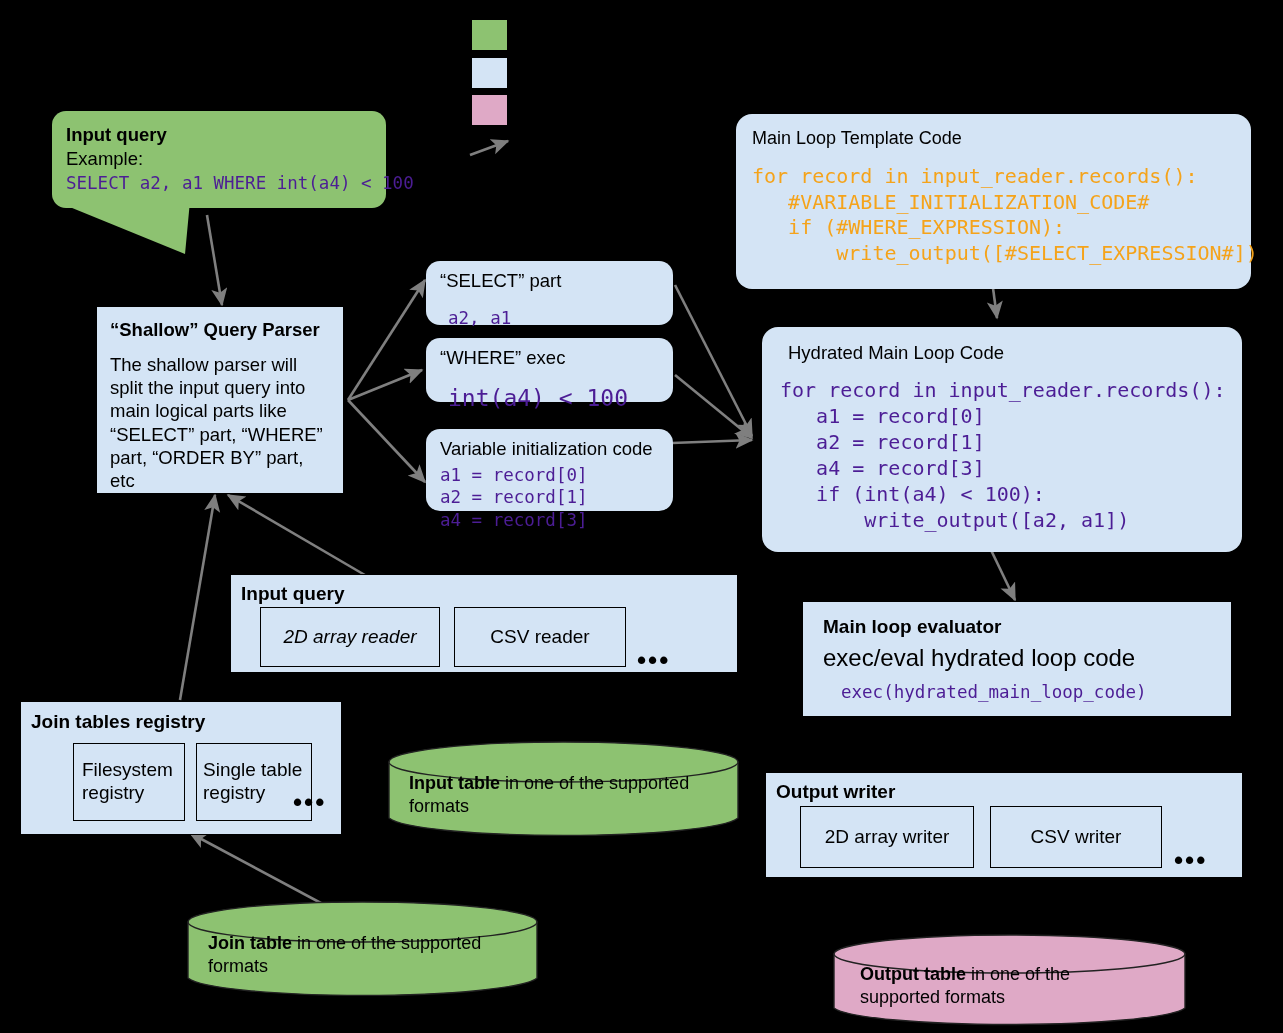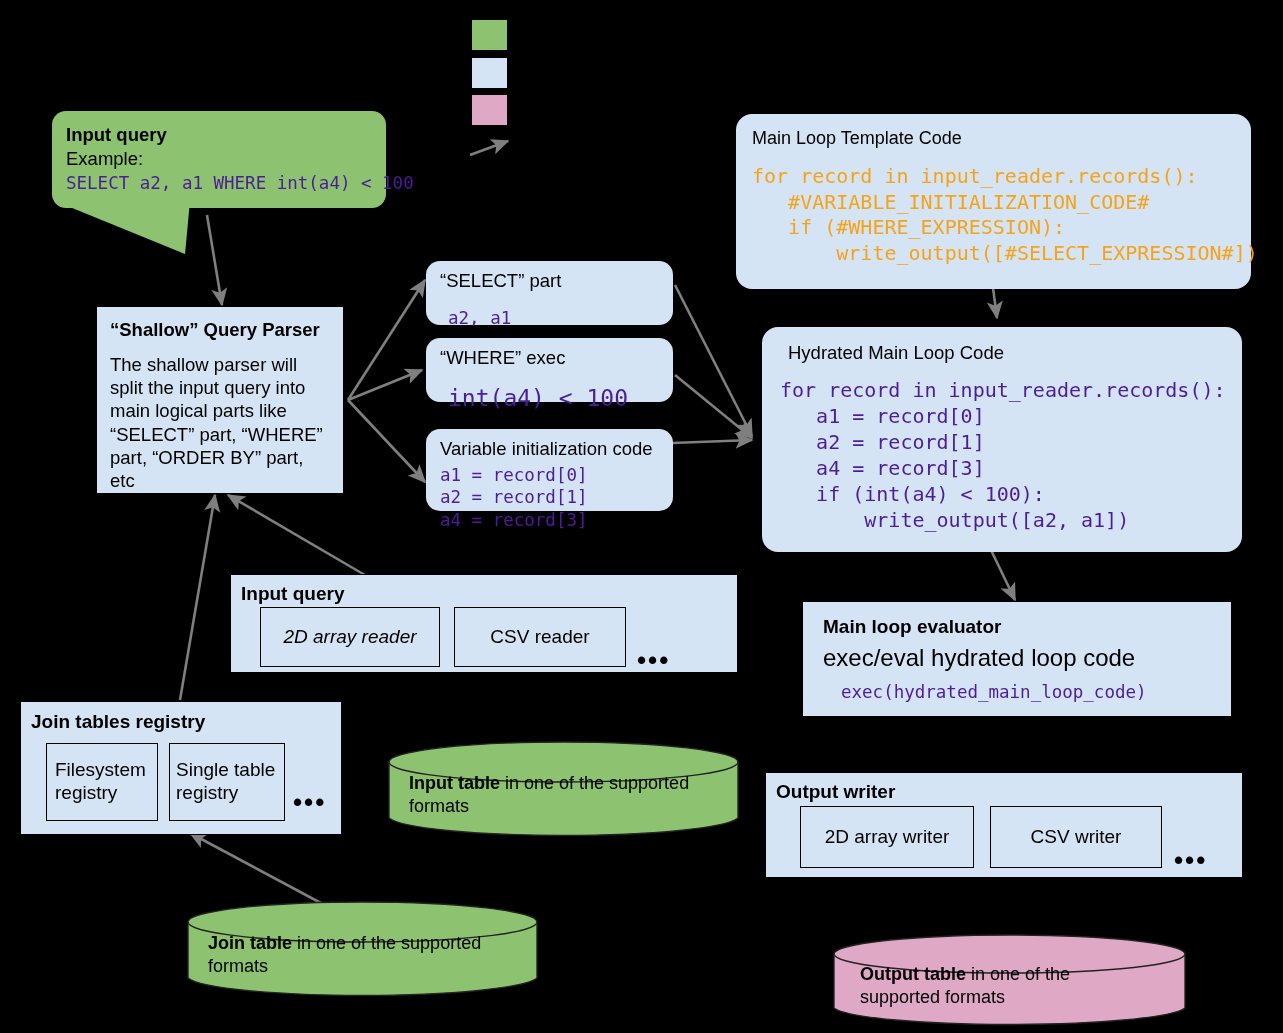--- a/index.html
+++ b/index.html
@@ -73,21 +73,21 @@
     border: 1px solid #000;
     display: flex;
     align-items: center;
     justify-content: center;
     text-align: center;
     font-size: 19px;
     color: #000;
     line-height: 1.2;
     box-sizing: border-box;
   }
-  .subbox.left-align { justify-content: flex-start; text-align: left; padding-left: 6px; }
+  .subbox.left-align { justify-content: flex-start; text-align: left; padding-left: 6px; margin-left: 27px; }
   .dots {
     position: absolute;
     color: #000;
     font-size: 26px;
     font-weight: bold;
     letter-spacing: 2px;
     line-height: 1;
   }
   .hdr {
     position: absolute;

